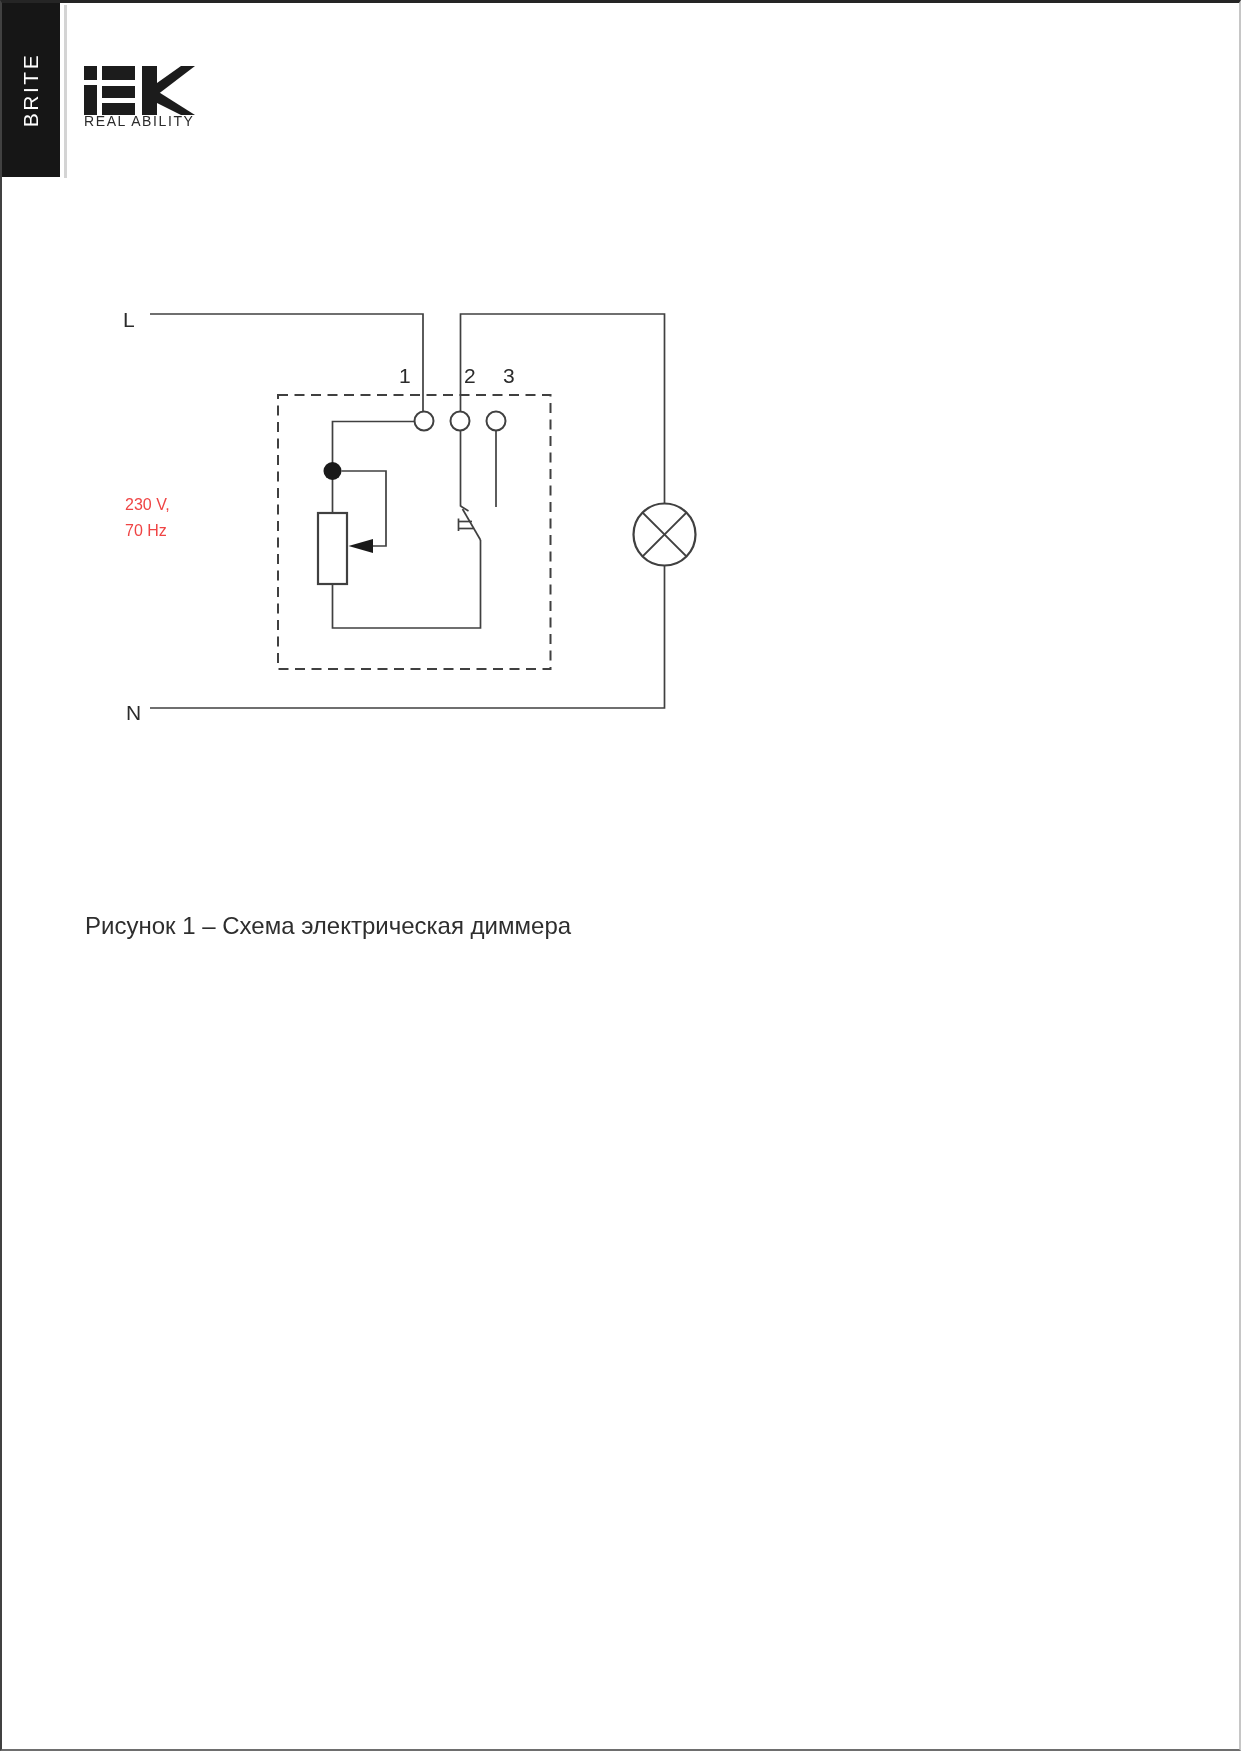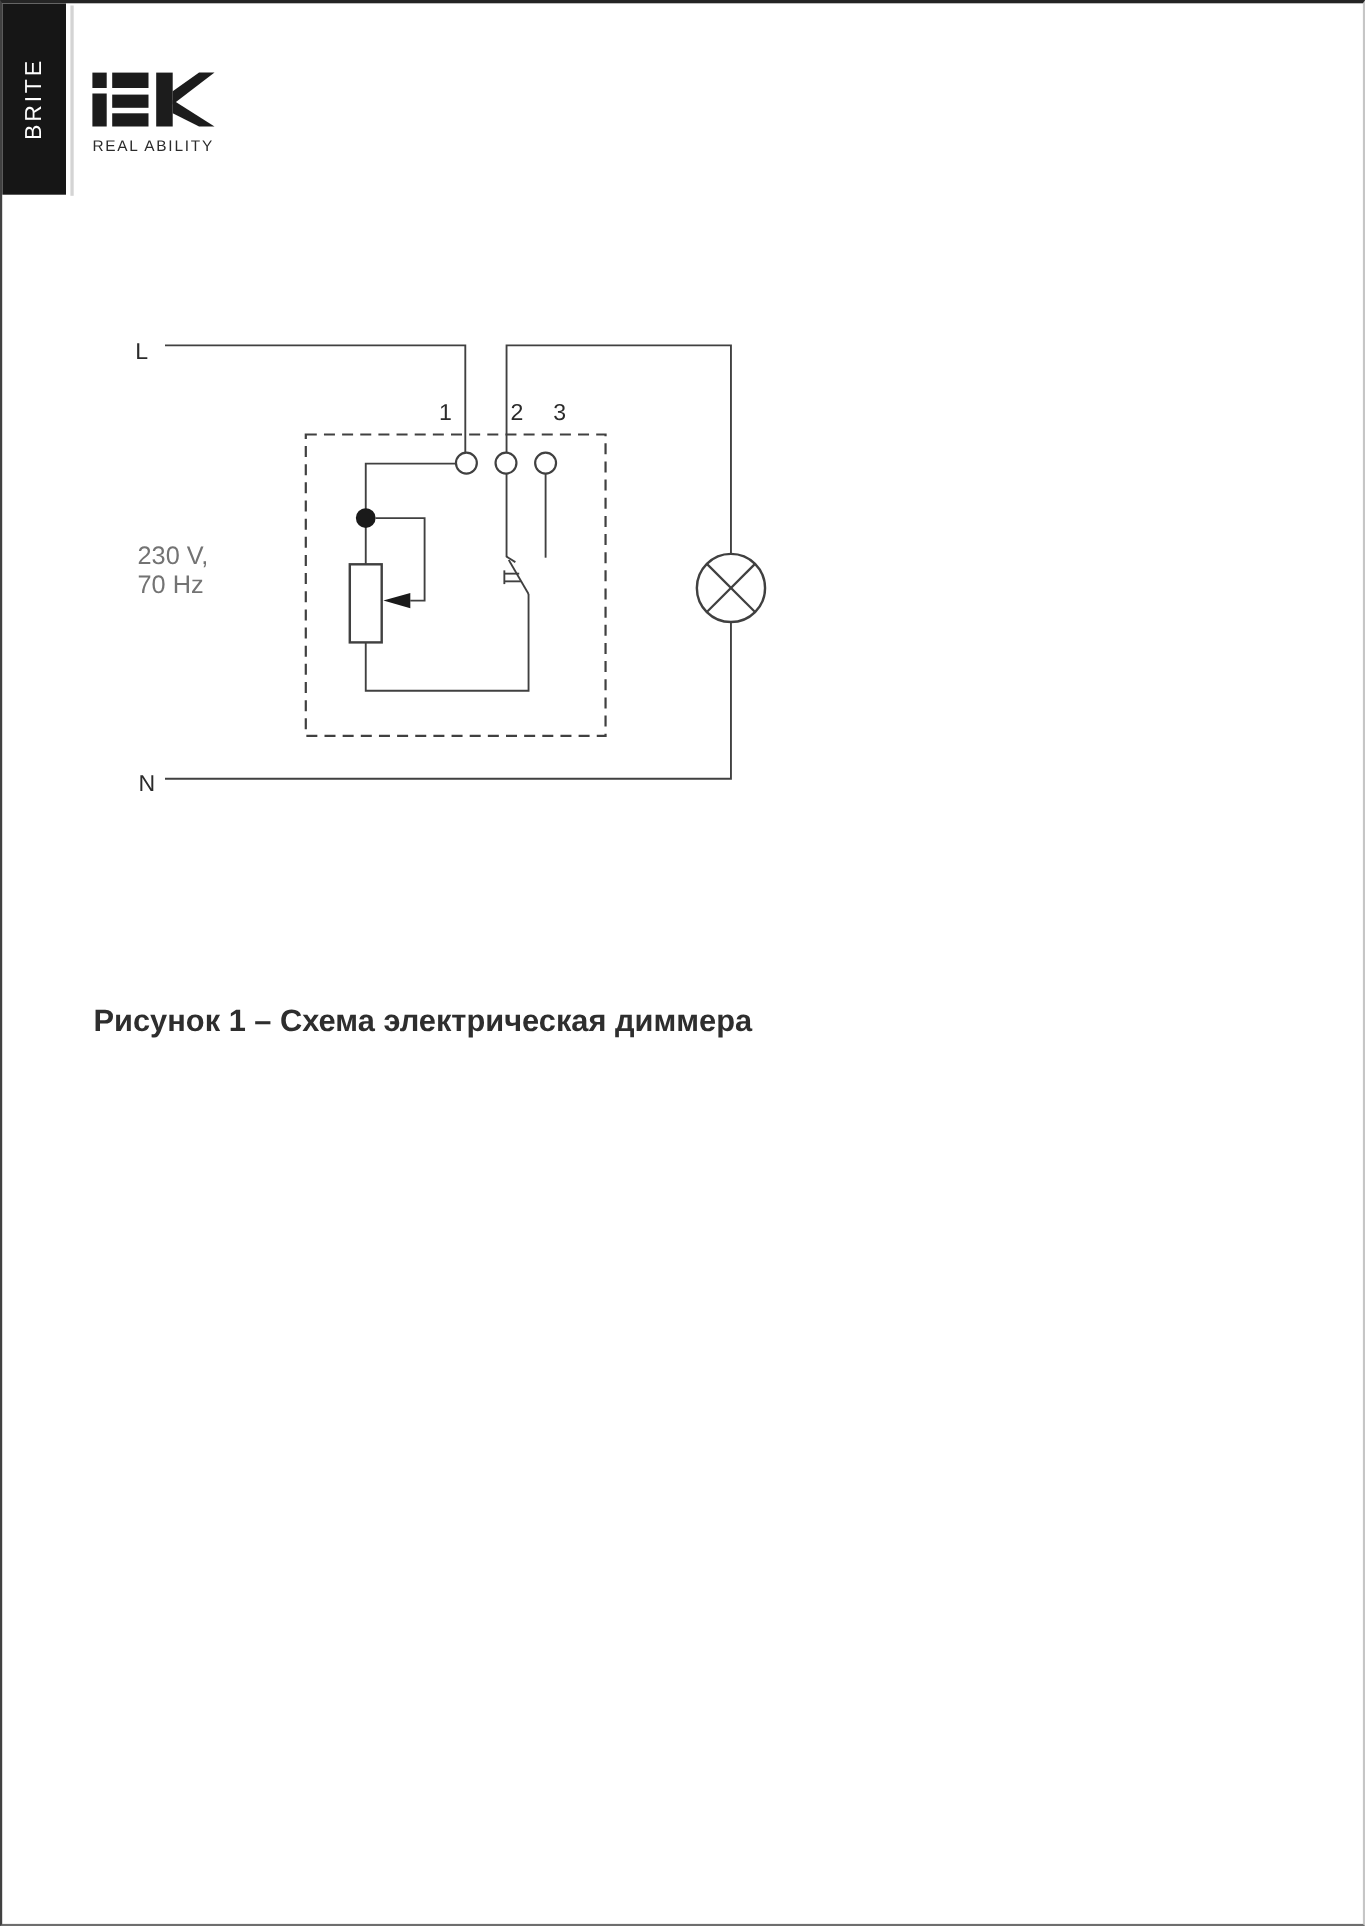--- a/index.html
+++ b/index.html
@@ -28,32 +28,32 @@
     font-size:21px;
     letter-spacing:2.5px;
     font-weight:400;
   }
   .bar-shadow{
     position:absolute;left:62px;top:2px;width:3px;height:173px;
     background:#d4d4d4;
   }
   .logo-svg{position:absolute;left:80px;top:55px;}
   .tagline{
-    position:absolute;left:82px;top:121px;
+    position:absolute;left:82px;top:110px;
     font-size:14px;letter-spacing:1.6px;color:#2b2b2b;
   }
   .schematic{position:absolute;left:0;top:0;}
   .lbl{position:absolute;line-height:1;font-size:21px;color:#2b2b2b;}
   .voltage{
     position:absolute;left:123px;top:489px;
-    font-size:23px;line-height:26px;color:#737373;
+    font-size:16px;line-height:26px;color:#ef4444;
   }
   .caption{
     position:absolute;left:83px;top:909px;
-    font-size:28px;color:#2e2e2e;font-weight:bold;
+    font-size:24px;color:#2e2e2e;
   }
 </style>
 </head>
 <body>
 
 <div class="page">
 
   <div class="brand-bar">
     <div class="vtext">BRITE</div>
   </div>

